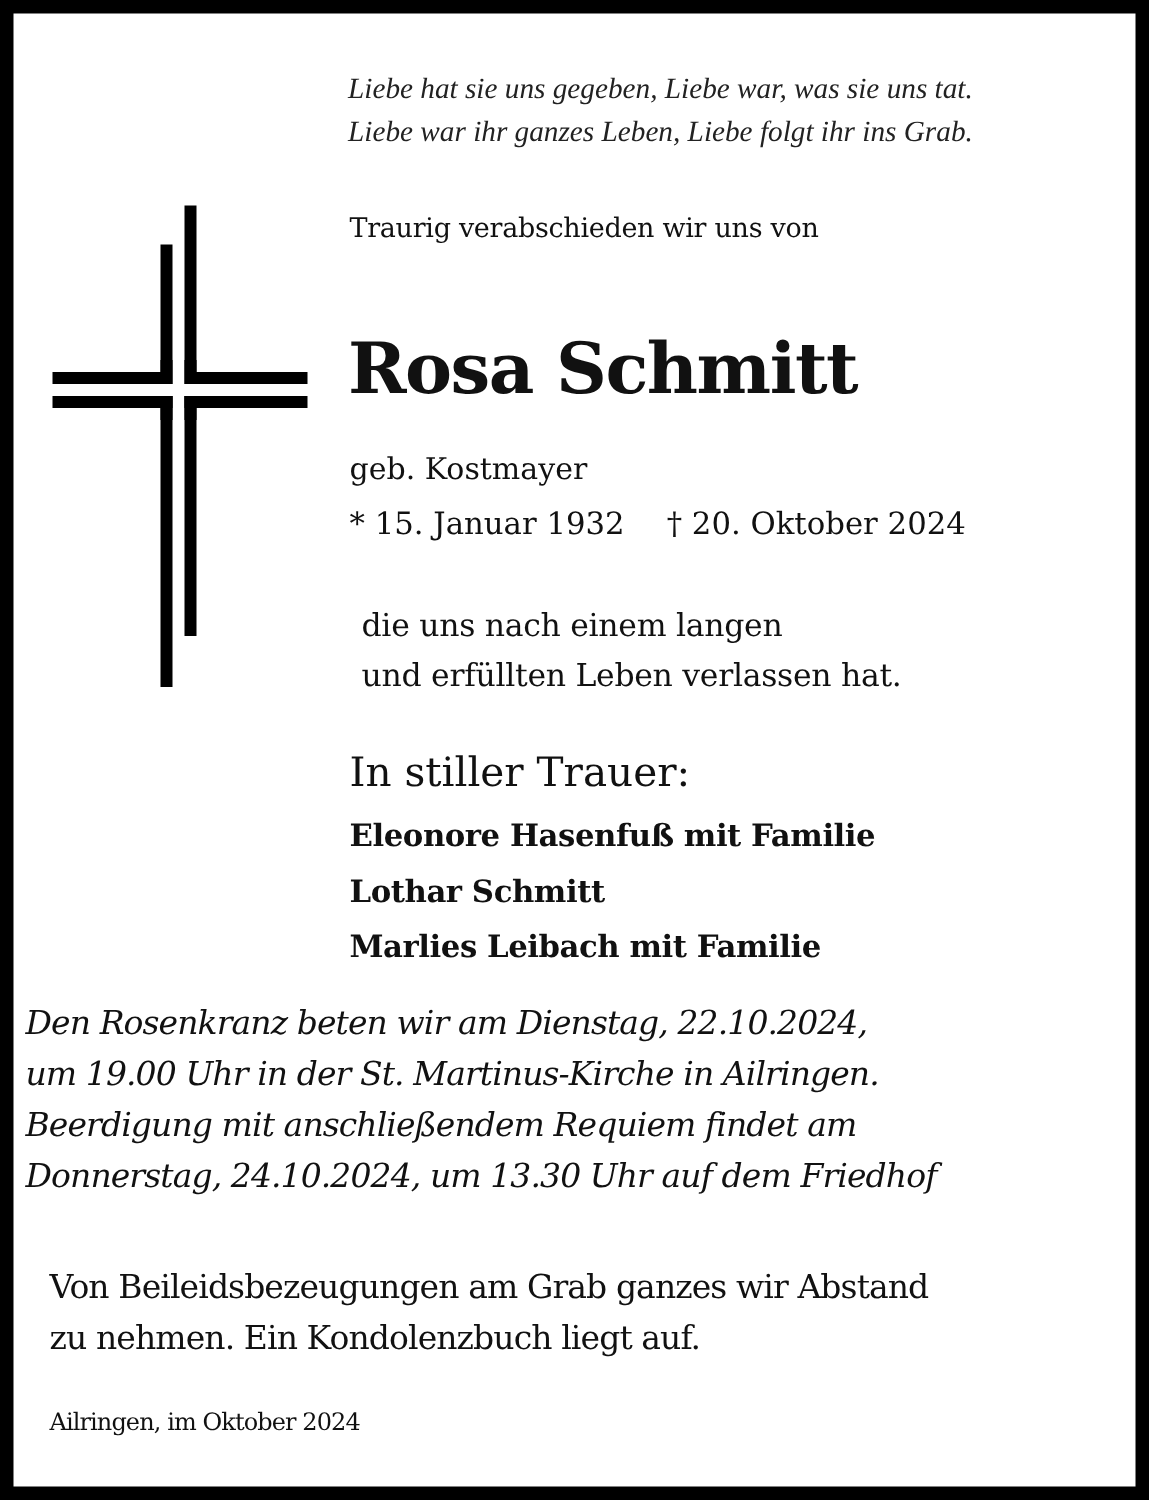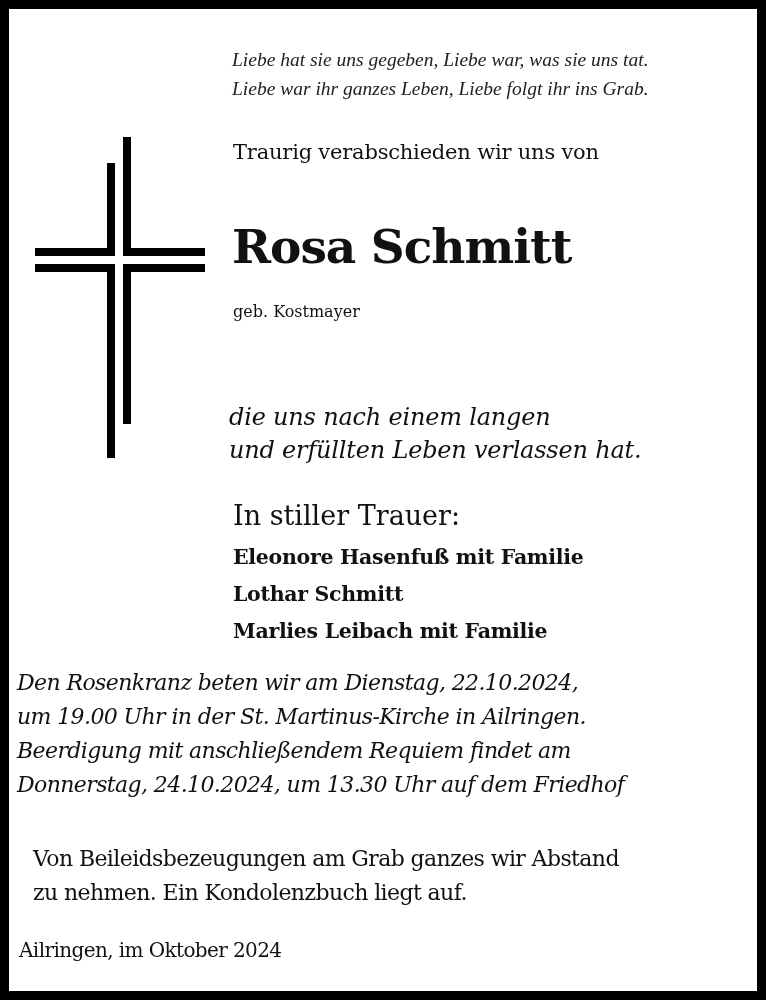--- a/index.html
+++ b/index.html
@@ -1,31 +1,31 @@
 <!DOCTYPE html>
 <html><head>
 <meta charset="utf-8">
 <style>
   html, body { margin:0; padding:0; }
   body { width:766px; height:1000px; background:#000; position:relative; overflow:hidden;
          font-family:"DejaVu Serif","Liberation Serif",serif; color:#111; }
   .page { position:absolute; left:9px; top:9px; width:748px; height:982px; background:#fff; }
   .abs { position:absolute; white-space:nowrap; }
   .motto { left:183px; top:36px; font-family:"Liberation Serif",serif; font-style:italic; font-size:19.5px; line-height:29px; color:#222;margin-left:40px; }
-  .intro { left:224px; top:127px; font-size:21px; line-height:33px; letter-spacing:-0.2px;text-align:center; }
+  .intro { left:224px; top:127px; font-size:18px; line-height:33px; letter-spacing:-0.2px;text-align:center; }
   .name { left:223px; top:210px; font-size:47px; font-weight:bold; letter-spacing:-1px; }
-  .born { left:224px; top:288px; font-size:16px; line-height:30px; }
+  .born { left:224px; top:288px; font-size:20px; line-height:30px; }
   .dates { left:224px; top:328px; font-size:20.5px; }
   .dates .d2 { margin-left:28px; }
-  .after { left:220px; top:392px; font-size:24px; line-height:33px; letter-spacing:-0.2px;font-style:italic; }
+  .after { left:232px; top:392px; font-size:21px; line-height:33px; letter-spacing:-0.2px; }
   .grief { left:224px; top:491px; font-size:27px;text-align:right; }
   .family { left:224px; top:530px; font-size:20.5px; font-weight:bold; line-height:37px; letter-spacing:-0.3px; }
   .details { left:8px; top:657px; font-size:22px; line-height:34px; letter-spacing:-0.6px;font-style:italic; }
   .condol { left:24px; top:833px; font-size:22px; line-height:34px; letter-spacing:-0.6px; }
-  .place { left:10px; top:929px; font-size:20px; letter-spacing:-0.6px; }
+  .place { left:24px; top:929px; font-size:16px; letter-spacing:-0.6px; }
   .cross { position:absolute; left:0; top:0; }
   .line { display:block; }
 </style>
 </head>
 <body>
 
 <div class="page">
 
   <div class="abs motto">
     <span class="line">Liebe hat sie uns gegeben, Liebe war, was sie uns tat.</span>
@@ -55,20 +55,23 @@
   </svg>
 
   <div class="abs intro">
     <span class="line">Traurig verabschieden wir uns von</span>
   </div>
 
   <div class="abs name">Rosa Schmitt</div>
 
   <div class="abs born">geb. Kostmayer</div>
 
+  <div class="abs dates">
+    <span>* 15. Januar 1932</span><span class="d2">† 20. Oktober 2024</span>
+  </div>
 
   <div class="abs after">
     <span class="line">die uns nach einem langen</span>
     <span class="line">und erfüllten Leben verlassen hat.</span>
   </div>
 
   <div class="abs grief">In stiller Trauer:</div>
 
   <div class="abs family">
     <span class="line">Eleonore Hasenfuß mit Familie</span>

